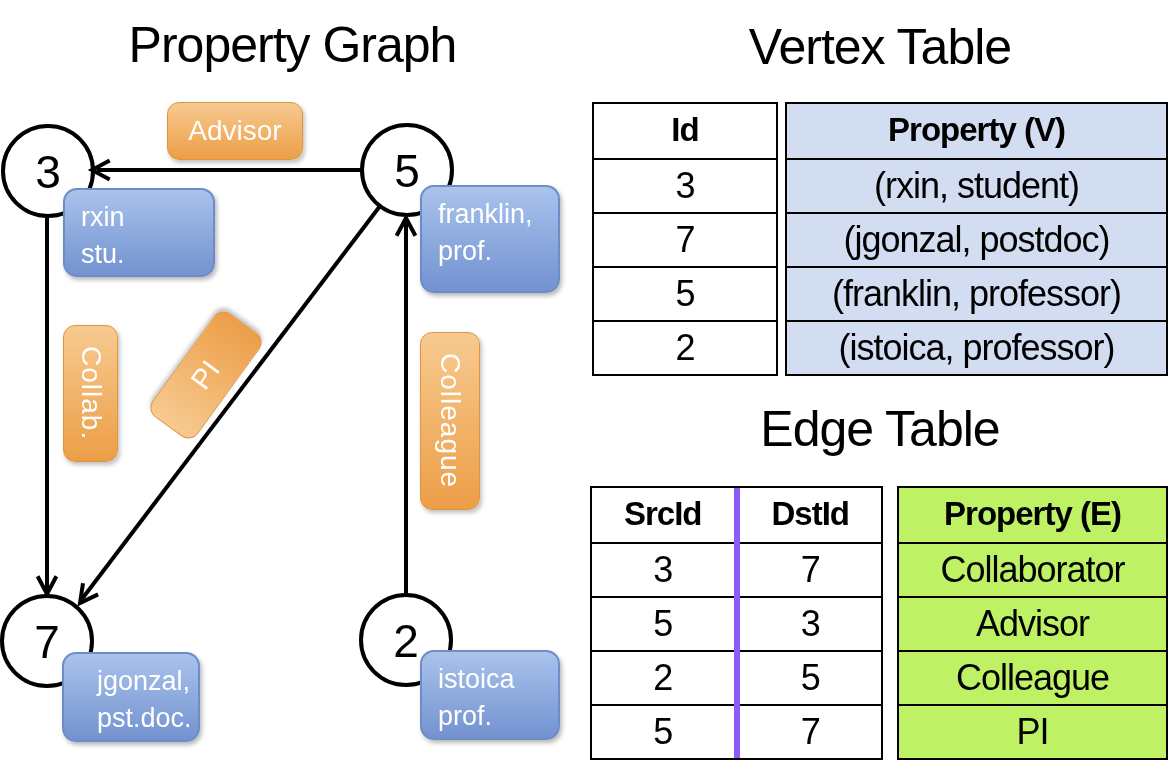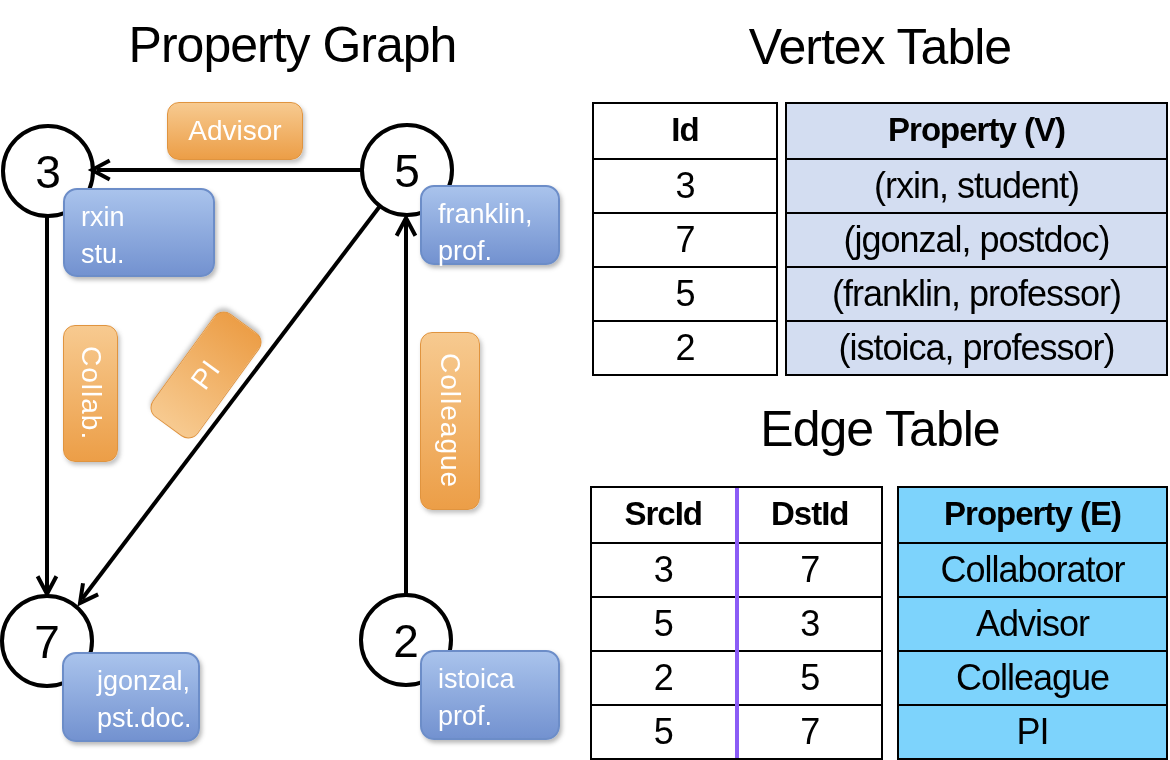--- a/index.html
+++ b/index.html
@@ -37,24 +37,24 @@
   .ebox .vtext { writing-mode:vertical-rl; letter-spacing:1px; }
   #ebox-pi { transform:rotate(216deg); }
 
   
   .tbox { position:absolute; border:2px solid #000; background:#fff; z-index:2; }
   .cell { height:54px; line-height:52px; text-align:center; font-size:36px;
           letter-spacing:-1px; color:#000; border-top:2px solid #000; }
   .cell:first-child { border-top:none;text-align:center; }
   .cell.header { font-weight:bold; font-size:33px; letter-spacing:-1px; }
   .bluefill  { background:#d3ddf1; }
-  .tanfill   { background:#7dd3fc; }
+  .tanfill   { background:#bef264; }
   .twocol { display:flex; }
   .twocol .col { flex:1; }
-  .twocol .col + .col { border-left:4px solid #8b5cf6; }
+  .twocol .col + .col { border-left:6px solid #8b5cf6; }
 </style>
 </head>
 <body>
 
 <div class="canvas">
 
   <div class="big-title" id="vertex-title">Vertex Table</div>
   <div class="big-title" id="graph-title">Property Graph</div>
   <div class="big-title" id="edge-title">Edge Table</div>
 
@@ -78,21 +78,21 @@
     <text class="node-num" x="48" y="188">3</text>
     <text class="node-num" x="407" y="187">5</text>
     <text class="node-num" x="47" y="658">7</text>
     <text class="node-num" x="406" y="657">2</text>
   </svg>
 
   <div class="vbox" style="left:63px; top:188px; width:152px; height:89px;">
     <div>rxin</div>
     <div>stu.</div>
   </div>
-  <div class="vbox" style="left:420px; top:185px; width:140px; height:80px;">
+  <div class="vbox" style="left:420px; top:185px; width:140px; height:108px;">
     <div>franklin,</div>
     <div>prof.</div>
   </div>
   <div class="vbox" style="left:62px; top:652px; width:138px; height:90px;padding-left:33px;">
     <div>jgonzal,</div>
     <div>pst.doc.</div>
   </div>
   <div class="vbox" style="left:420px; top:650px; width:140px; height:90px;">
     <div>istoica</div>
     <div>prof.</div>

